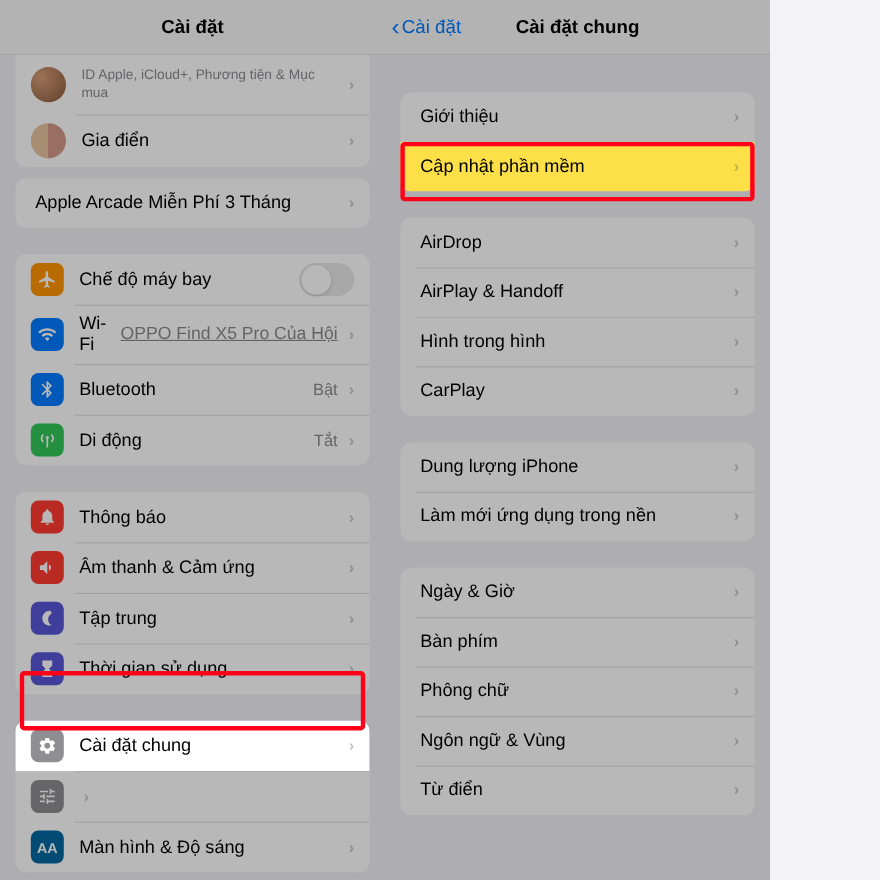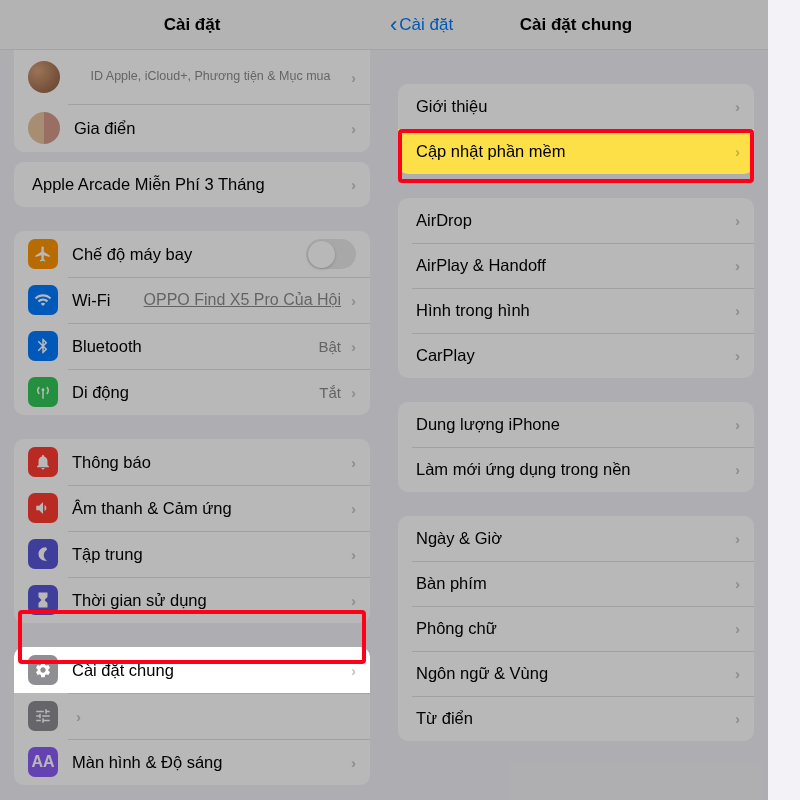--- a/index.html
+++ b/index.html
@@ -1,27 +1,27 @@
 <!DOCTYPE html>
 <html><head>
 <meta charset="utf-8">
 <style>
 * { margin: 0; padding: 0; box-sizing: border-box; font-family: -apple-system, BlinkMacSystemFont, "Segoe UI", Helvetica, Arial, sans-serif; }
 body { width: 800px; height: 800px; background: #f2f2f7; overflow: hidden; }
-.container { display: flex; width: 768px; height: 800px; }
+.container { display: flex; width: 700px; height: 800px; }
 .panel { width: 400px; height: 800px; background: #f2f2f7; position: relative; overflow: hidden; }
 .panel.dimmed::after { content: ''; position: absolute; inset: 0; background: rgba(0,0,0,0.28); pointer-events: none; z-index: 5; }
 .header { height: 50px; display: flex; align-items: center; justify-content: center; position: relative; background: #f8f8f9; border-bottom: 1px solid rgba(0,0,0,0.08); }
 .header-title { font-size: 17px; font-weight: 600; color: #000; }
 .back-btn { position: absolute; left: 6px; display: flex; align-items: center; color: #007aff; font-size: 17px; gap: 2px; }
 .back-chevron { font-size: 22px; font-weight: 300; }
 .group { background: #fff; margin: 0 14px; border-radius: 10px; overflow: hidden; }
 .group + .group { margin-top: 24px; }
 .row { display: flex; align-items: center; min-height: 45px; padding: 8px 14px 8px 14px; position: relative; }
-.row.tall { min-height: 54px; text-align: center; }
+.row.tall { min-height: 54px; }
 .row:not(:last-child)::after { content: ''; position: absolute; left: 54px; right: 0; bottom: 0; height: 0.5px; background: rgba(60,60,67,0.16); }
 .row.no-icon:not(:last-child)::after { left: 14px; }
 .row.no-icon { padding-left: 18px; }
 .icon-box { width: 30px; height: 30px; border-radius: 7px; display: flex; align-items: center; justify-content: center; margin-right: 14px; flex-shrink: 0; }
 .icon-box svg { width: 18px; height: 18px; }
 .avatar { width: 32px; height: 32px; border-radius: 50%; margin-right: 14px; flex-shrink: 0; background: radial-gradient(circle at 30% 30%, #d7a07a, #8a5a3c); }
 .avatar.duo { background: linear-gradient(90deg, #e8c5a0 0%, #e8c5a0 50%, #d49a8a 50%, #d49a8a 100%); }
 .label-col { flex: 1; min-width: 0; }
 .label-main { font-size: 16.5px; color: #000; }
 .label-sub { font-size: 12.5px; color: rgba(60,60,67,0.6); line-height: 1.25; }
@@ -185,21 +185,21 @@
       </div>
       <div class="row">
         <div class="icon-box" style="background:#8e8e93">
               <svg viewBox="0 0 24 24" fill="#fff">
                 <path d="M3 17v2h6v-2H3zM3 5v2h10V5H3zm10 16v-2h8v-2h-8v-2h-2v6h2zM7 9v2H3v2h4v2h2V9H7zm14 4v-2H11v2h10zm-6-4h2V7h4V5h-4V3h-2v6z"></path>
               </svg>
             </div>
         <span class="chevron">›</span>
       </div>
       <div class="row">
-        <div class="icon-box" style="background:#8b5cf6;color:#fff;font-weight:700;font-size:16px;">AA</div>
+        <div class="icon-box" style="background:#0369a1;color:#fff;font-weight:700;font-size:13px;">AA</div>
         <div class="label-col">
               <div class="label-main">Màn hình &amp; Độ sáng</div>
             </div>
         <span class="chevron">›</span>
       </div>
     </div>
   </div>
   <div class="highlight-border hb1"></div>
 </div>
 

